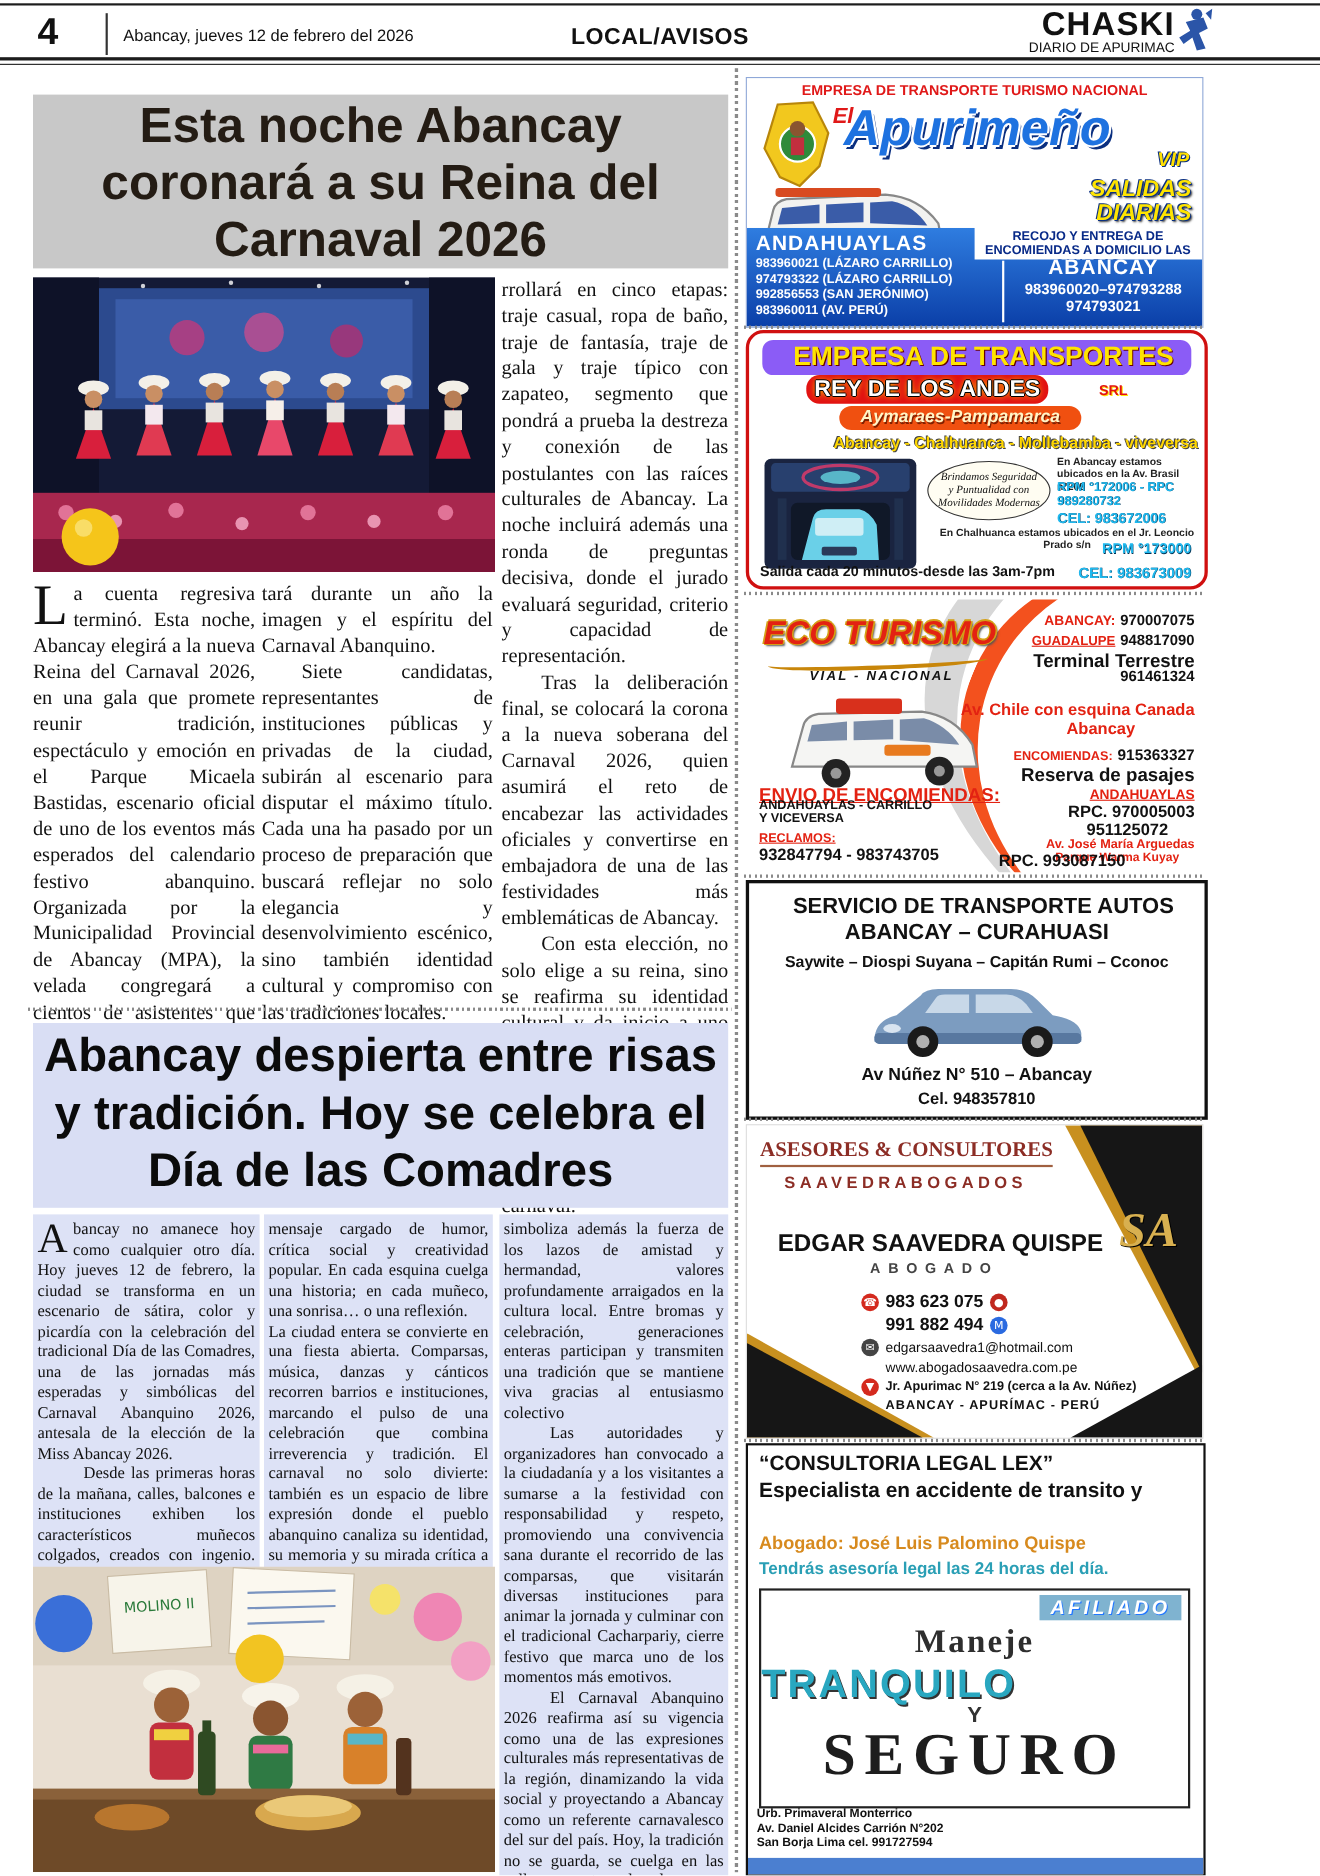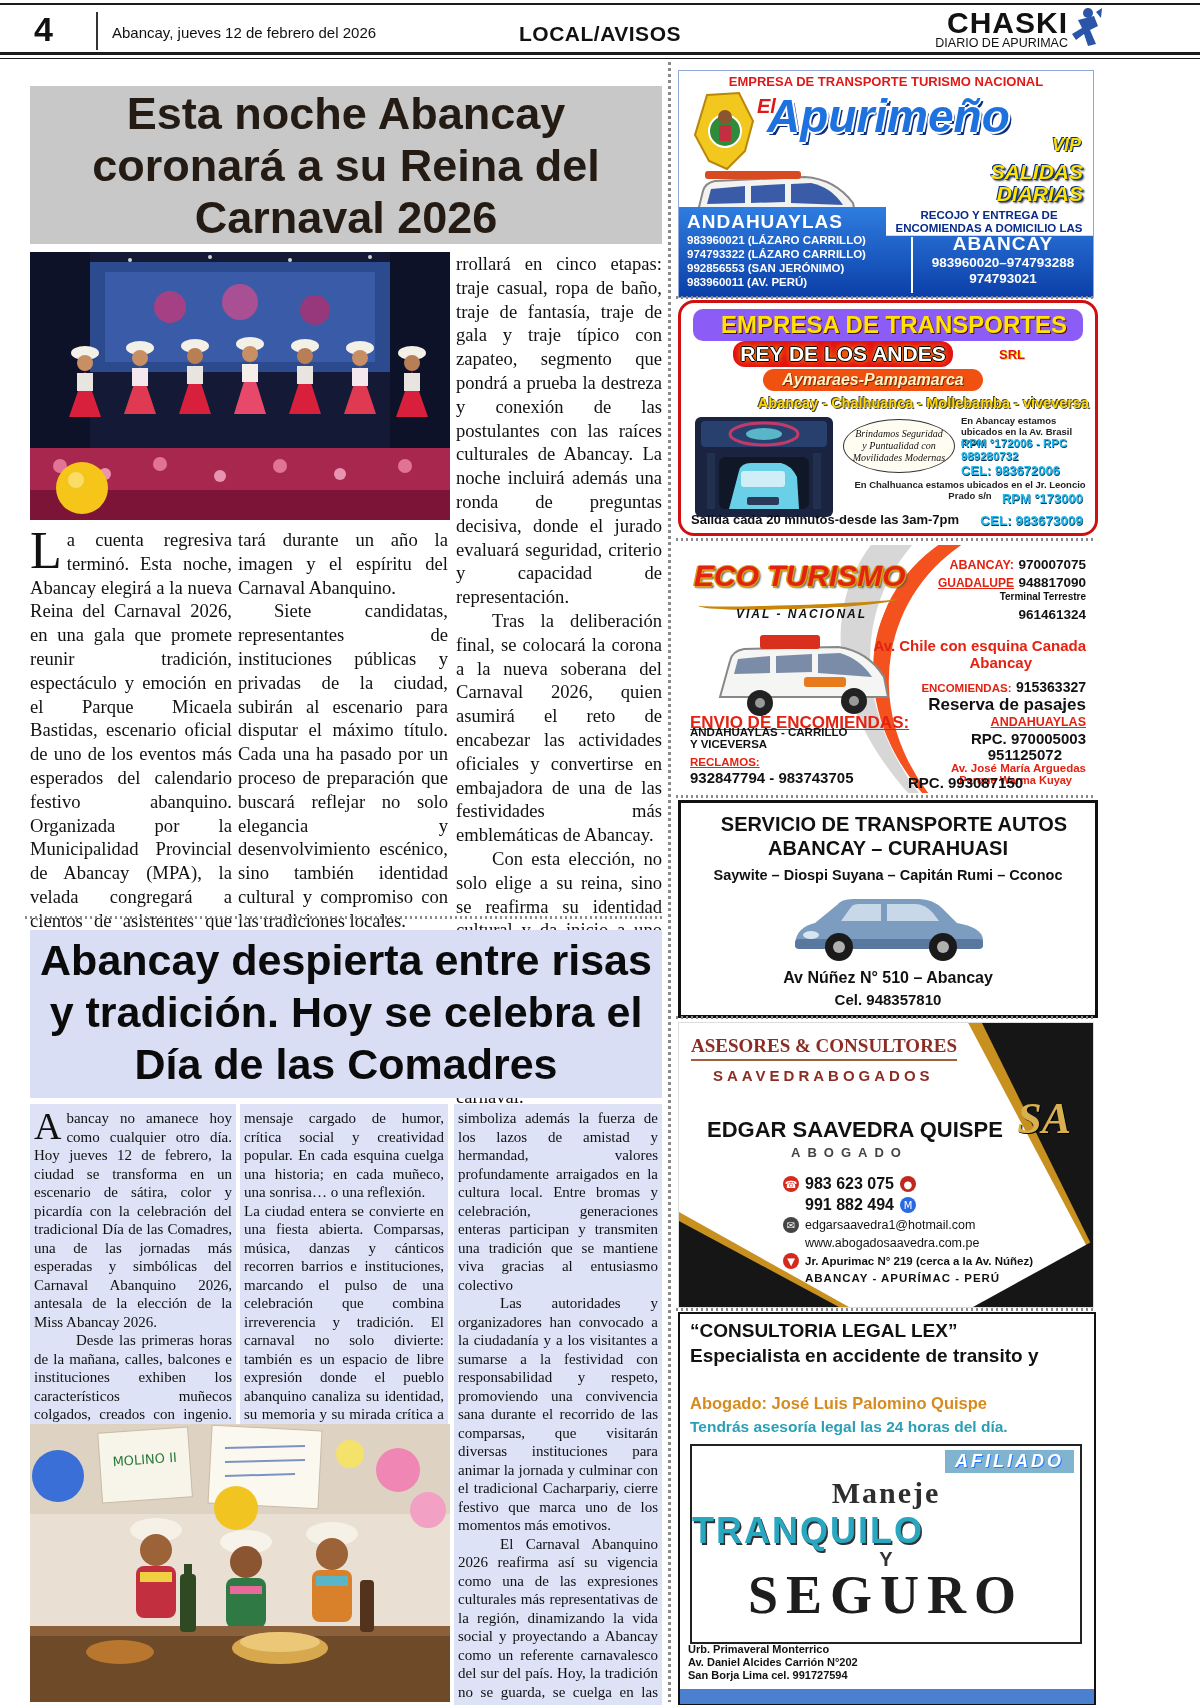--- a/index.html
+++ b/index.html
@@ -413,21 +413,21 @@
         <circle cx="146" cy="76" r="5" fill="#999"></circle>
     </svg>
     <div class="eco-r" style="top:10px;">
       <span class="red" style="font:bold 12.5px 'Liberation Sans';">ABANCAY:</span>
       <span style="font:bold 13.5px 'Liberation Sans';">970007075</span>
     </div>
     <div class="eco-r" style="top:28px;">
       <span class="red ul" style="font:bold 12px 'Liberation Sans';">GUADALUPE</span>
       <span style="font:bold 13.5px 'Liberation Sans';">948817090</span>
     </div>
-    <div class="eco-r" style="top:46px;font-weight:bold;font-size:10px;">Terminal Terrestre</div>
+    <div class="eco-r" style="top:46px;font-weight:bold;font-size:17px;">Terminal Terrestre</div>
     <div class="eco-r" style="top:62px;font-weight:bold;font-size:13.5px;">961461324</div>
     <div class="eco-r red" style="top:92px;font-weight:bold;font-size:15px;">Av. Chile con esquina Canada</div>
     <div class="eco-r red" style="top:109px;right:60px;font-weight:bold;font-size:15px;">Abancay</div>
     <div class="eco-r" style="top:133px;">
       <span class="red" style="font:bold 11.5px 'Liberation Sans';">ENCOMIENDAS:</span>
       <span style="font:bold 14px 'Liberation Sans';">915363327</span>
     </div>
     <div class="eco-r" style="top:150px;font-weight:bold;font-size:17px;">Reserva de pasajes</div>
     <div class="eco-r red ul" style="top:170px;font-weight:bold;font-size:12.5px;">ANDAHUAYLAS</div>
     <div class="eco-r" style="top:185px;font-weight:bold;font-size:15px;">RPC. 970005003</div>

